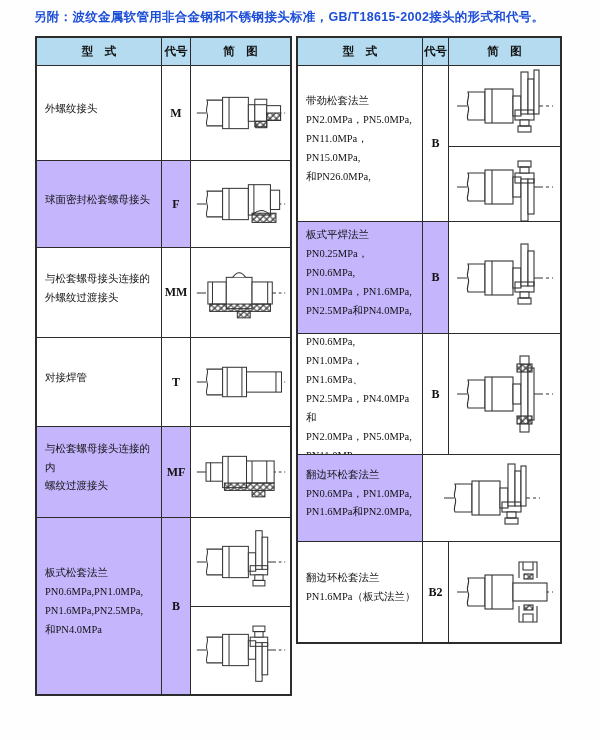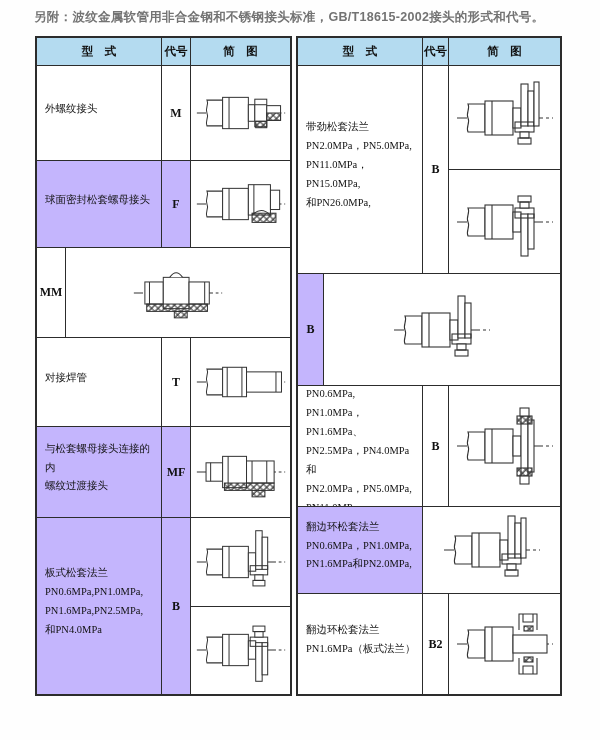--- a/index.html
+++ b/index.html
@@ -3,21 +3,21 @@
 <meta charset="utf-8">
 <style>
   html,body{margin:0;padding:0}
   body{
     width:600px;height:740px;position:relative;background:#fefefe;
     font-family:"Liberation Serif",serif;color:#111;overflow:hidden;
   }
   .title{
     position:absolute;left:34px;top:9px;width:540px;
     font-family:"Liberation Sans",sans-serif;font-weight:bold;
-    font-size:12.5px;color:#737373;letter-spacing:.3px;white-space:nowrap;
+    font-size:12.5px;color:#1d4ed8;letter-spacing:.3px;white-space:nowrap;
   }
   .tbl{
     position:absolute;top:36px;border:2px solid #2c2c2c;background:#fff;
     box-sizing:border-box;
   }
   .tbl-left{left:35px;width:257px}
   .tbl-right{left:296px;width:266px}
   .row{display:flex;border-bottom:1px solid #2c2c2c;box-sizing:border-box}
   .row:last-child{border-bottom:none}
   .cell{
@@ -34,21 +34,21 @@
     background:#b4dbf0;justify-content:center;padding:0;
     font-family:"Liberation Sans",sans-serif;font-weight:bold;font-size:11.5px;
   }
   .yellow .type,.yellow .code{background:#c4b5fd}
   .split{flex-direction:column;align-items:stretch;justify-content:flex-start;padding:0}
   .sub{flex:1;display:flex;align-items:center;justify-content:center;border-bottom:1px solid #2c2c2c}
   .sub:last-child{border-bottom:none}
   
   .lr1{height:95px}.lr2{height:87px}.lr3{height:90px}
   .lr4{height:91px}.lr5{height:89px}.lr6{height:176px}
-  .rr1{height:208px}.rr2{height:112px}.rr3{height:121px}
+  .rr1{height:156px}.rr2{height:112px}.rr3{height:121px}
   .rr4{height:87px}.rr5{height:100px}
   
   svg.dg{display:block}
   #defs{position:absolute;width:0;height:0}
   .dg rect,.dg line,.dg path,#defs rect,#defs line,#defs path{
     stroke:#333;stroke-width:1.1;fill:none;
   }
   .dg .w,#defs .w{fill:#fff}
   .dg .h{fill:url(#hx)}
 </style>
@@ -126,20 +126,22 @@
         <rect class="w" x="58" y="19" width="24" height="33"></rect>
         <line x1="64" y1="19" x2="64" y2="52"></line>
         <rect class="w" x="82" y="25" width="10" height="21"></rect>
         <path d="M62 52 Q72 42 82 52"></path>
         <rect class="h" x="62" y="50" width="26" height="10"></rect>
       </svg>
     </div>
   </div>
 
   <div class="row lr3">
+    <div class="cell type">与松套螺母接头连接的
+外螺纹过渡接头</div>
     <div class="cell code">MM</div>
     <div class="cell diag">
       <svg class="dg" width="92" height="76" viewBox="0 0 100 80">
         <use href="#cl"></use>
         <rect class="w" x="14" y="28" width="20" height="24"></rect>
           <line x1="19" y1="28" x2="19" y2="52"></line>
         <rect class="w" x="34" y="23" width="28" height="34"></rect>
         <path class="w" d="M41 23 Q48 13 55 23"></path>
         <rect class="w" x="62" y="28" width="22" height="24"></rect>
           <line x1="79" y1="28" x2="79" y2="52"></line>
@@ -240,20 +242,24 @@
           <use href="#cl"></use>
             <use href="#hose"></use>
             <use href="#bdy"></use>
           <use href="#fp" transform="translate(0 80) scale(1 -1)"></use>
         </svg>
       </div>
     </div>
   </div>
 
   <div class="row rr2 yellow">
+    <div class="cell type">板式平焊法兰
+PN0.25MPa，PN0.6MPa,
+PN1.0MPa，PN1.6MPa,
+PN2.5MPa和PN4.0MPa,</div>
     <div class="cell code">B</div>
     <div class="cell diag">
       <svg class="dg" width="100" height="80" viewBox="0 0 100 80">
         <use href="#cl"></use>
           <use href="#hose"></use>
           <use href="#bdy"></use>
           <use href="#fp"></use>
       </svg>
     </div>
   </div>

